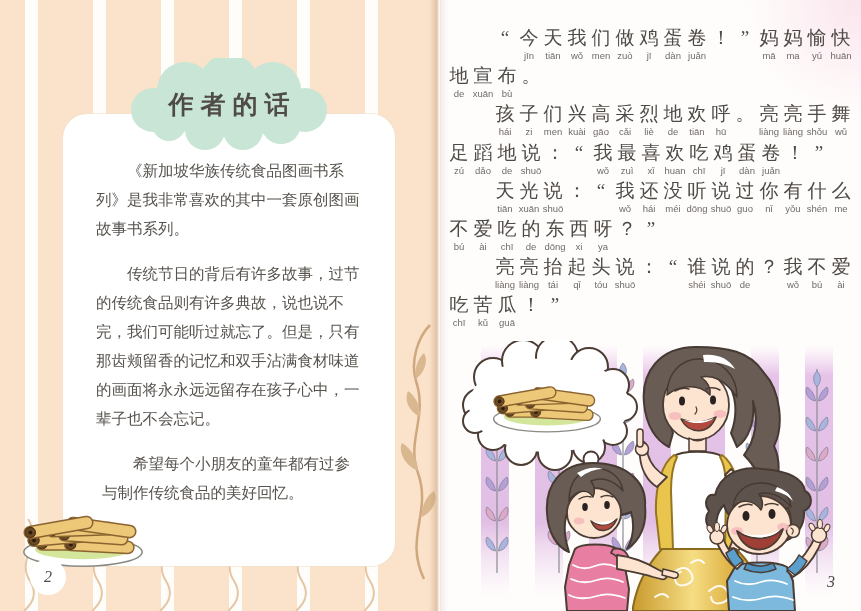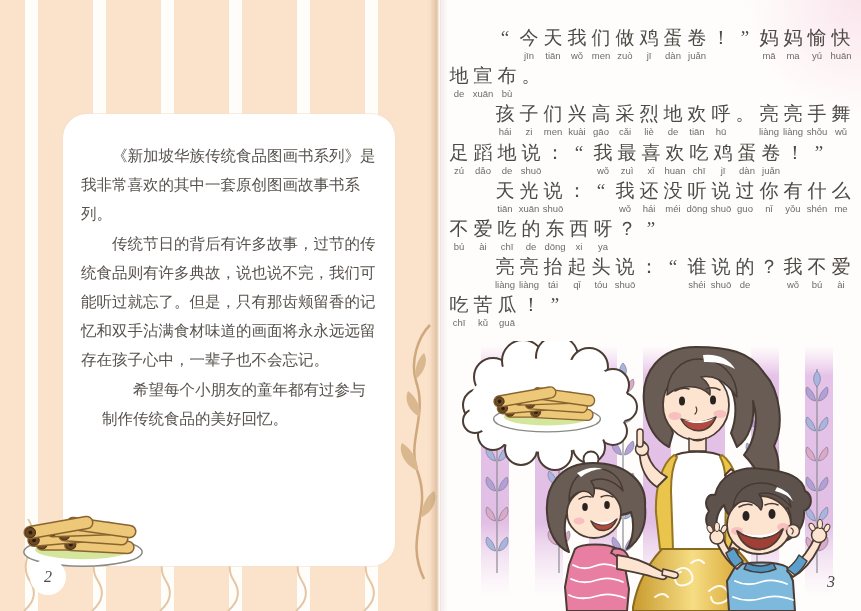--- a/index.html
+++ b/index.html
@@ -14,21 +14,21 @@
   .right-band{position:absolute;right:0;top:0;width:47px;height:100%;
     background:linear-gradient(90deg,#fae2cb 0 70%,#f2d3b4 100%);}
   .curls{position:absolute;left:0;bottom:0;}
   .panel{position:absolute;left:63px;top:114px;width:332px;height:452px;
     background:#ffffff;border-radius:24px;box-shadow:0 0 0 1px rgba(243,222,200,.55);}
   .title-cloud{position:absolute;top:-56px;left:50%;transform:translateX(-50%);
     width:212px;height:92px;}
   .title-cloud .t{position:absolute;inset:0;display:flex;align-items:center;justify-content:center;
     font-size:25px;font-weight:bold;letter-spacing:7px;color:#4f4b47;padding-left:7px;}
   .paragraphs{padding:26px 15px 0 17px;}
-  .paragraphs p{margin:1px;text-indent:2em;font-size:15.5px;line-height:29px;color:#57524d;}
+  .paragraphs p{margin:16px;text-indent:2em;font-size:15.5px;line-height:29px;color:#57524d;}
   .paragraphs p.last{margin-left:22px;}
   .plate-left{position:absolute;left:8px;top:490px;}
   .pageno{position:absolute;font-style:italic;font-family:"Liberation Serif",serif;
     font-size:16px;color:#4a4a4a;}
   .pageno-left{left:30px;bottom:16px;width:36px;height:36px;background:#fff;border-radius:50%;
     display:flex;align-items:center;justify-content:center;}
   .pageno-right{right:26px;bottom:20px;}
 
   
   .spine{position:absolute;left:430px;top:0;width:18px;height:611px;pointer-events:none;
@@ -98,20 +98,37 @@
         <g fill="#d9b890">
           <path d="M24 150 C10 144 4 130 8 122 C18 128 24 140 24 150 Z"></path>
           <path d="M26 96 C14 90 10 78 14 70 C23 76 27 88 26 96 Z"></path>
           <path d="M22 58 C32 50 34 38 30 32 C23 38 20 50 22 58 Z"></path>
           <path d="M28 196 C40 190 44 178 40 170 C31 176 27 188 28 196 Z"></path>
         </g>
       </svg>
     </div>
 
     <div class="panel">
+      <div class="title-cloud">
+        <svg width="212" height="92" viewBox="0 0 212 92">
+          <g fill="#c8e5d6">
+            <circle cx="30" cy="52" r="22"></circle>
+              <circle cx="62" cy="32" r="28"></circle>
+            <circle cx="106" cy="26" r="30"></circle>
+              <circle cx="150" cy="32" r="28"></circle>
+            <circle cx="182" cy="52" r="22"></circle>
+              <circle cx="158" cy="66" r="20"></circle>
+            <circle cx="120" cy="72" r="20"></circle>
+              <circle cx="82" cy="72" r="20"></circle>
+            <circle cx="46" cy="66" r="17"></circle>
+            <ellipse cx="106" cy="49" rx="76" ry="30"></ellipse>
+          </g>
+        </svg>
+        <div class="t">作者的话</div>
+      </div>
       <div class="paragraphs">
           <p>《新加坡华族传统食品图画书系列》是我非常喜欢的其中一套原创图画故事书系列。</p>
           <p>传统节日的背后有许多故事，过节的传统食品则有许多典故，说也说不完，我们可能听过就忘了。但是，只有那齿颊留香的记忆和双手沾满食材味道的画面将永永远远留存在孩子心中，一辈子也不会忘记。</p>
           <p class="last">希望每个小朋友的童年都有过参与制作传统食品的美好回忆。</p>
         </div>
     </div>
 
     <svg class="plate-left" width="150" height="86" viewBox="0 0 150 86">
       <use href="#eggplate" transform="translate(75 62) scale(1.02)"></use>
     </svg>

